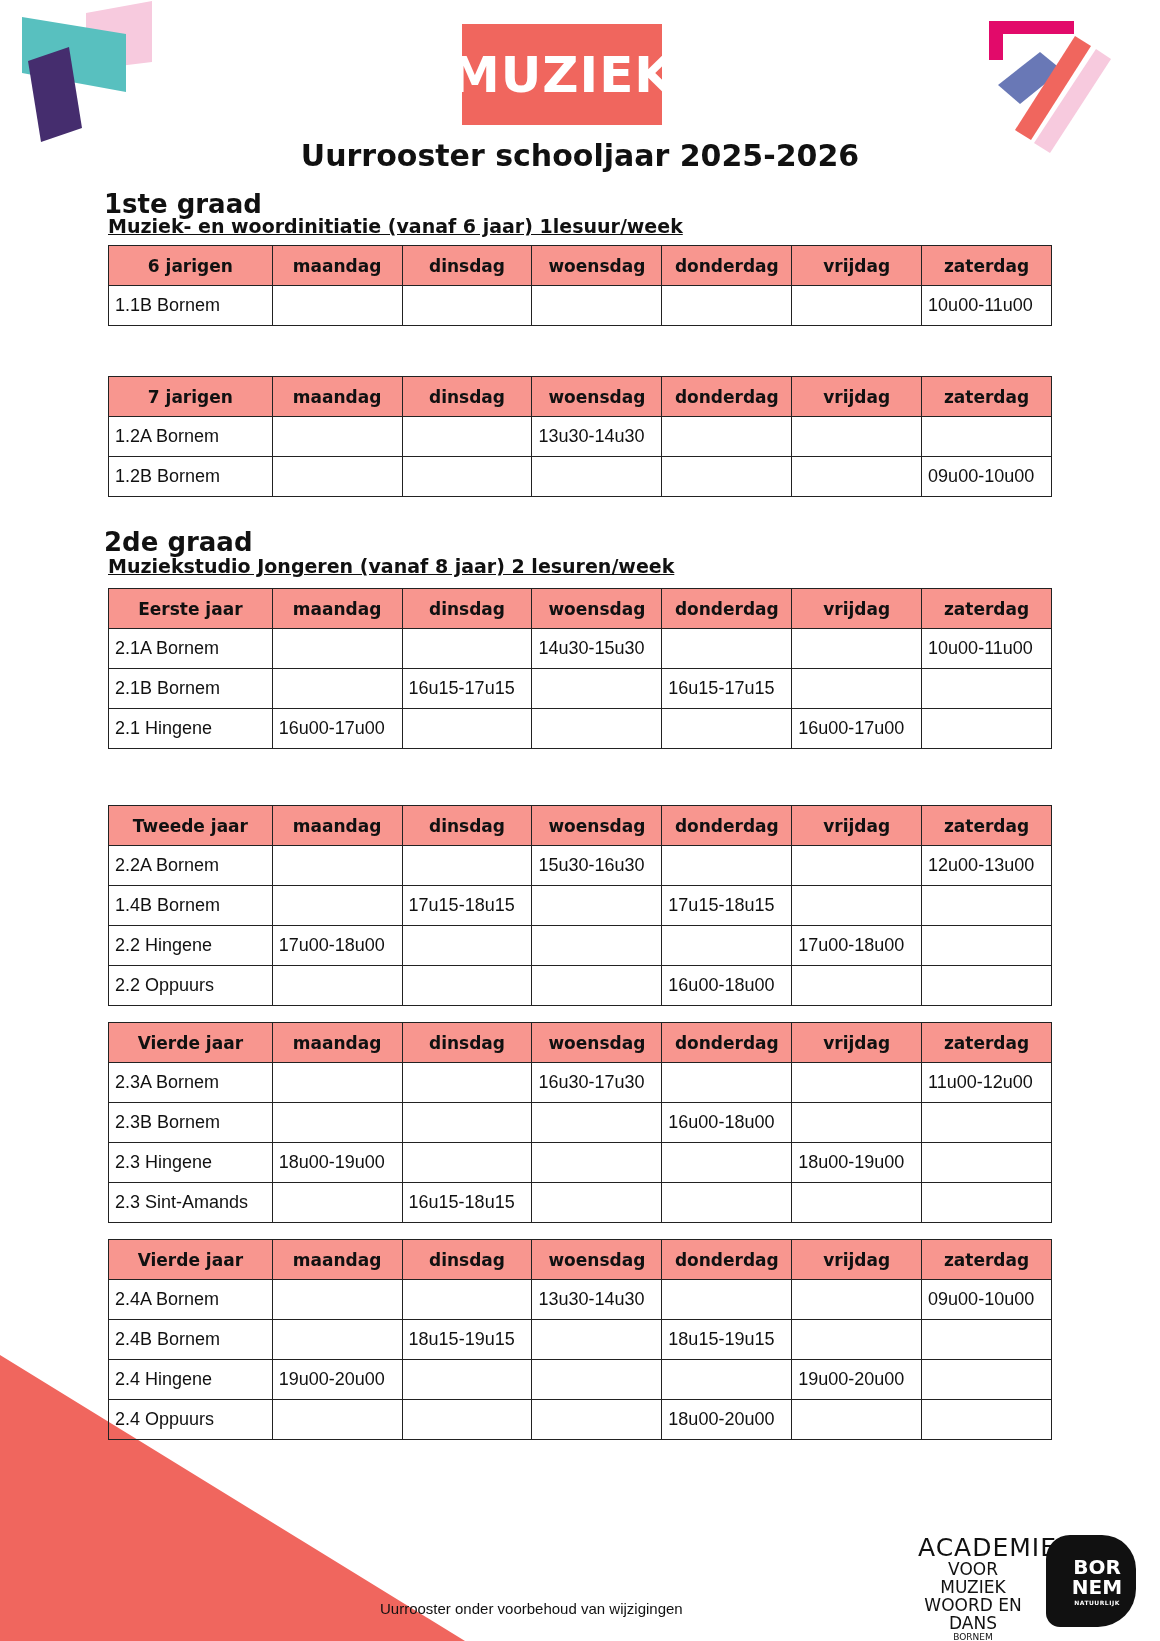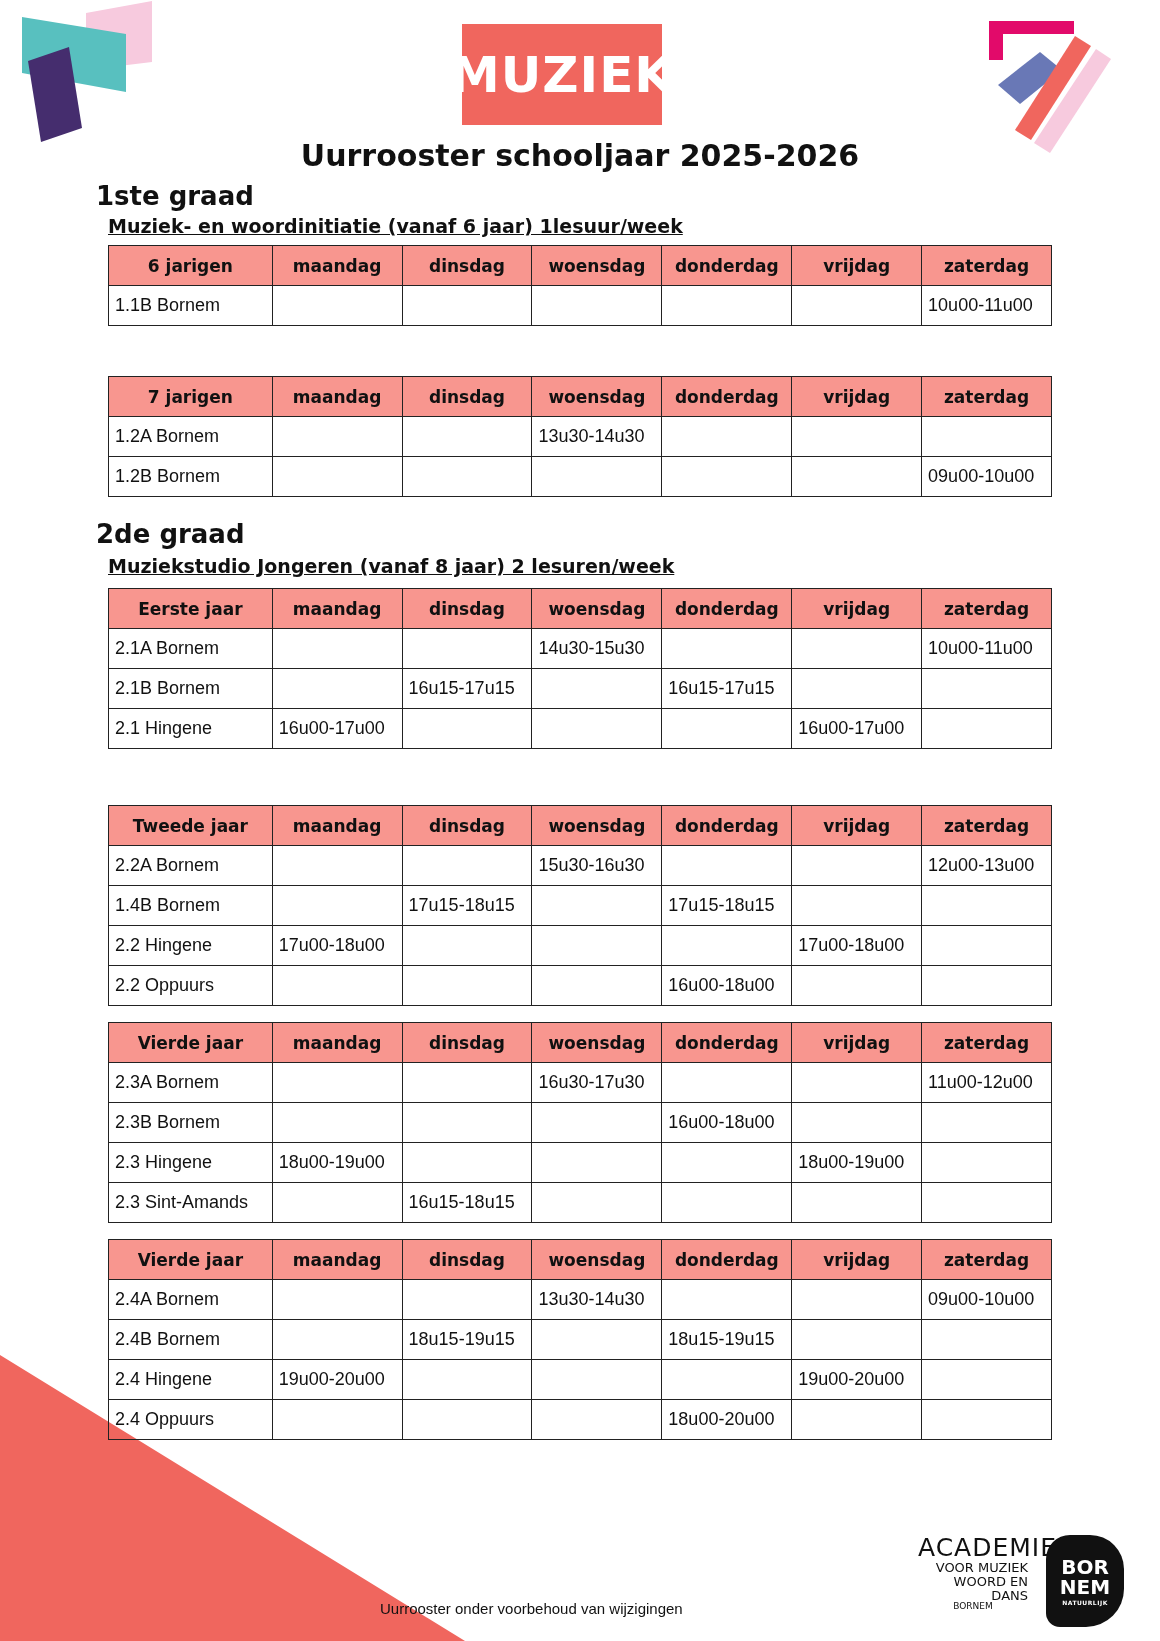--- a/index.html
+++ b/index.html
@@ -12,22 +12,22 @@
     position:absolute; left:462px; top:24px; width:200px; height:101px;
     background:#f0665e; color:#fff; font-family:"DejaVu Sans", sans-serif;
     font-weight:bold; font-size:50px; display:flex; align-items:center; justify-content:center;
     letter-spacing:1px;
   }
   .page-title {
     position:absolute; left:0; width:1160px; top:138px; text-align:center;
     font-family:"DejaVu Sans", sans-serif; font-weight:bold; font-size:30px; color:#111;
   }
   .grade-title {
-    position:absolute; left:96px; font-family:"DejaVu Sans", sans-serif;
-    font-weight:bold; font-size:26px; color:#111;
+    position:absolute; left:104px; font-family:"DejaVu Sans", sans-serif;
+    font-weight:bold; font-size:26px; color:#111;margin-top:8px;
   }
   .grade-sub {
     position:absolute; left:108px; font-family:"DejaVu Sans", sans-serif;
     font-weight:bold; font-size:19px; text-decoration:underline; color:#111;
   }
   table.sched {
     position:absolute; left:108px; width:944px; border-collapse:collapse;
     font-family:"Liberation Sans", sans-serif; font-size:18px;
   }
   table.sched td, table.sched th {
@@ -42,27 +42,27 @@
   table.sched col.cd { width:130px; }
   .footer-note {
     position:absolute; left:380px; top:1600px; font-size:15px; color:#111;
     font-family:"Liberation Sans", sans-serif;
   }
   .academie {
     position:absolute; left:918px; top:1535px; width:110px; text-align:center;
     font-family:"DejaVu Sans", sans-serif; color:#111; line-height:1.05;
   }
   .academie .big { font-size:25px; letter-spacing:1px; }
-  .academie .mid { font-size:13px;text-align:right; }
+  .academie .mid { font-size:17px; }
   .academie .small { font-size:9px; }
   .bornem-logo {
     position:absolute; left:1046px; top:1535px; width:78px; height:92px;
     background:#111; border-radius:24px 34px 38px 14px; color:#fff;
     font-family:"DejaVu Sans", sans-serif; font-weight:bold; text-align:center;
-    display:flex; flex-direction:column; justify-content:center; align-items:center;
+    display:flex; flex-direction:column; justify-content:center; align-items:center;padding-left:12px;
   }
   .bornem-logo .bl { font-size:20px; line-height:20px; }
   .bornem-logo .nat { font-size:6px; letter-spacing:0.5px; margin-top:2px; }
 </style>
 </head>
 <body>
 
 <svg class="deco" style="left:0;top:0" width="170" height="150">
   <polygon points="86,13 152,1 152,62 86,70" fill="#f7cade"></polygon>
   <polygon points="22,17 126,34 126,92 22,73" fill="#58c0bf"></polygon>

